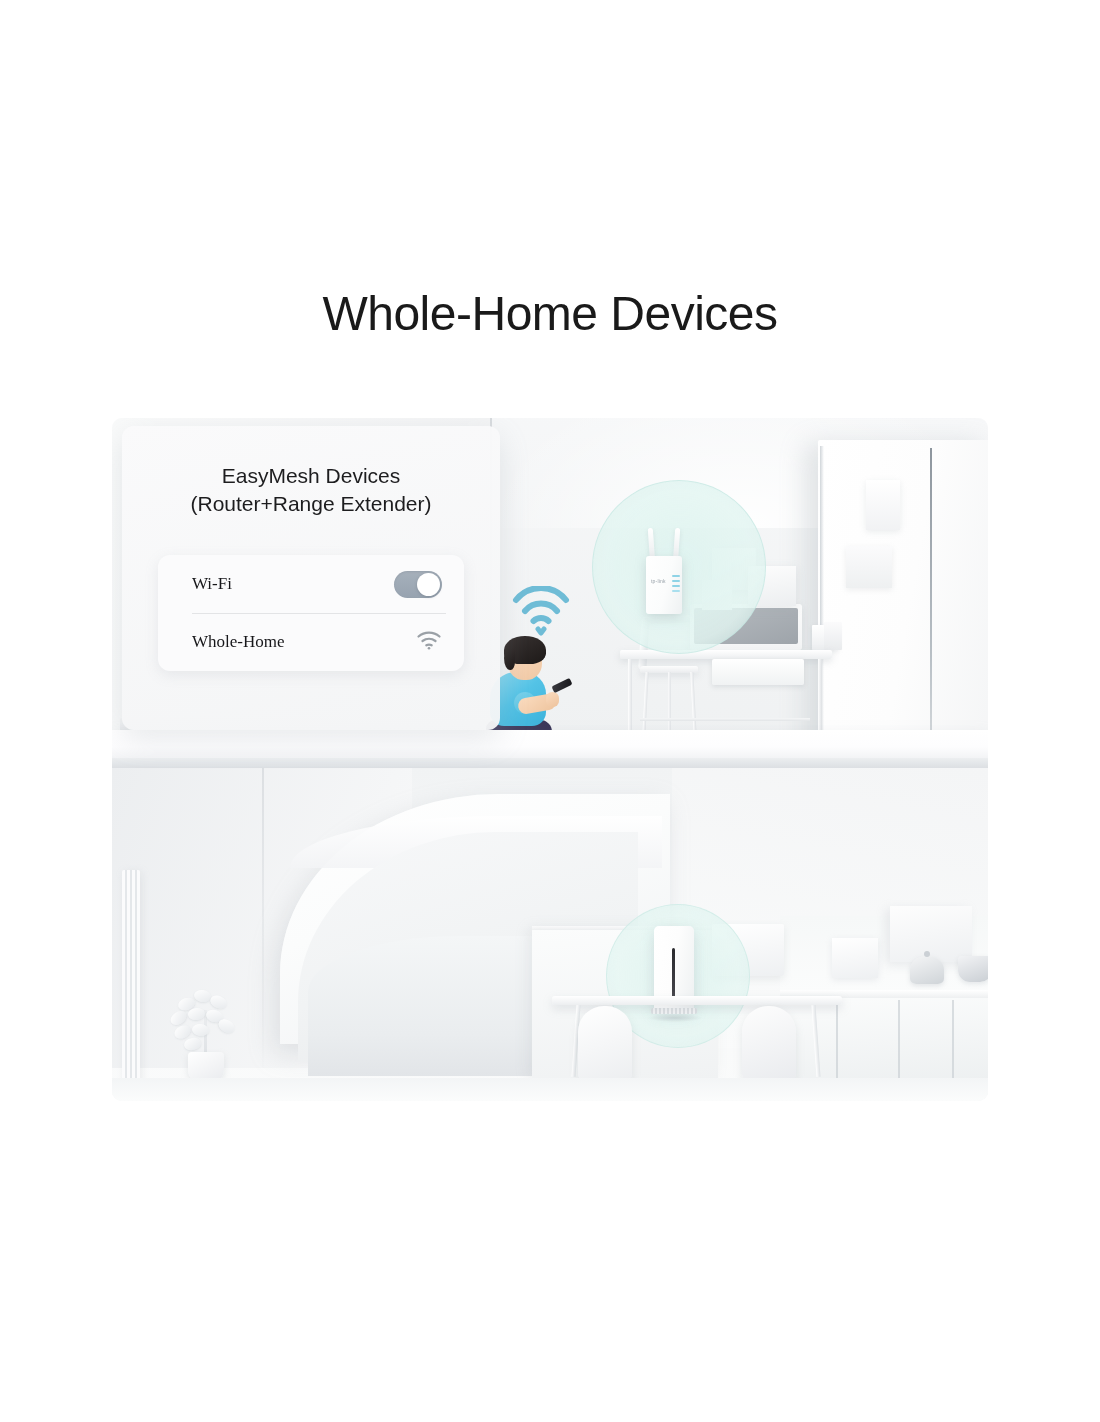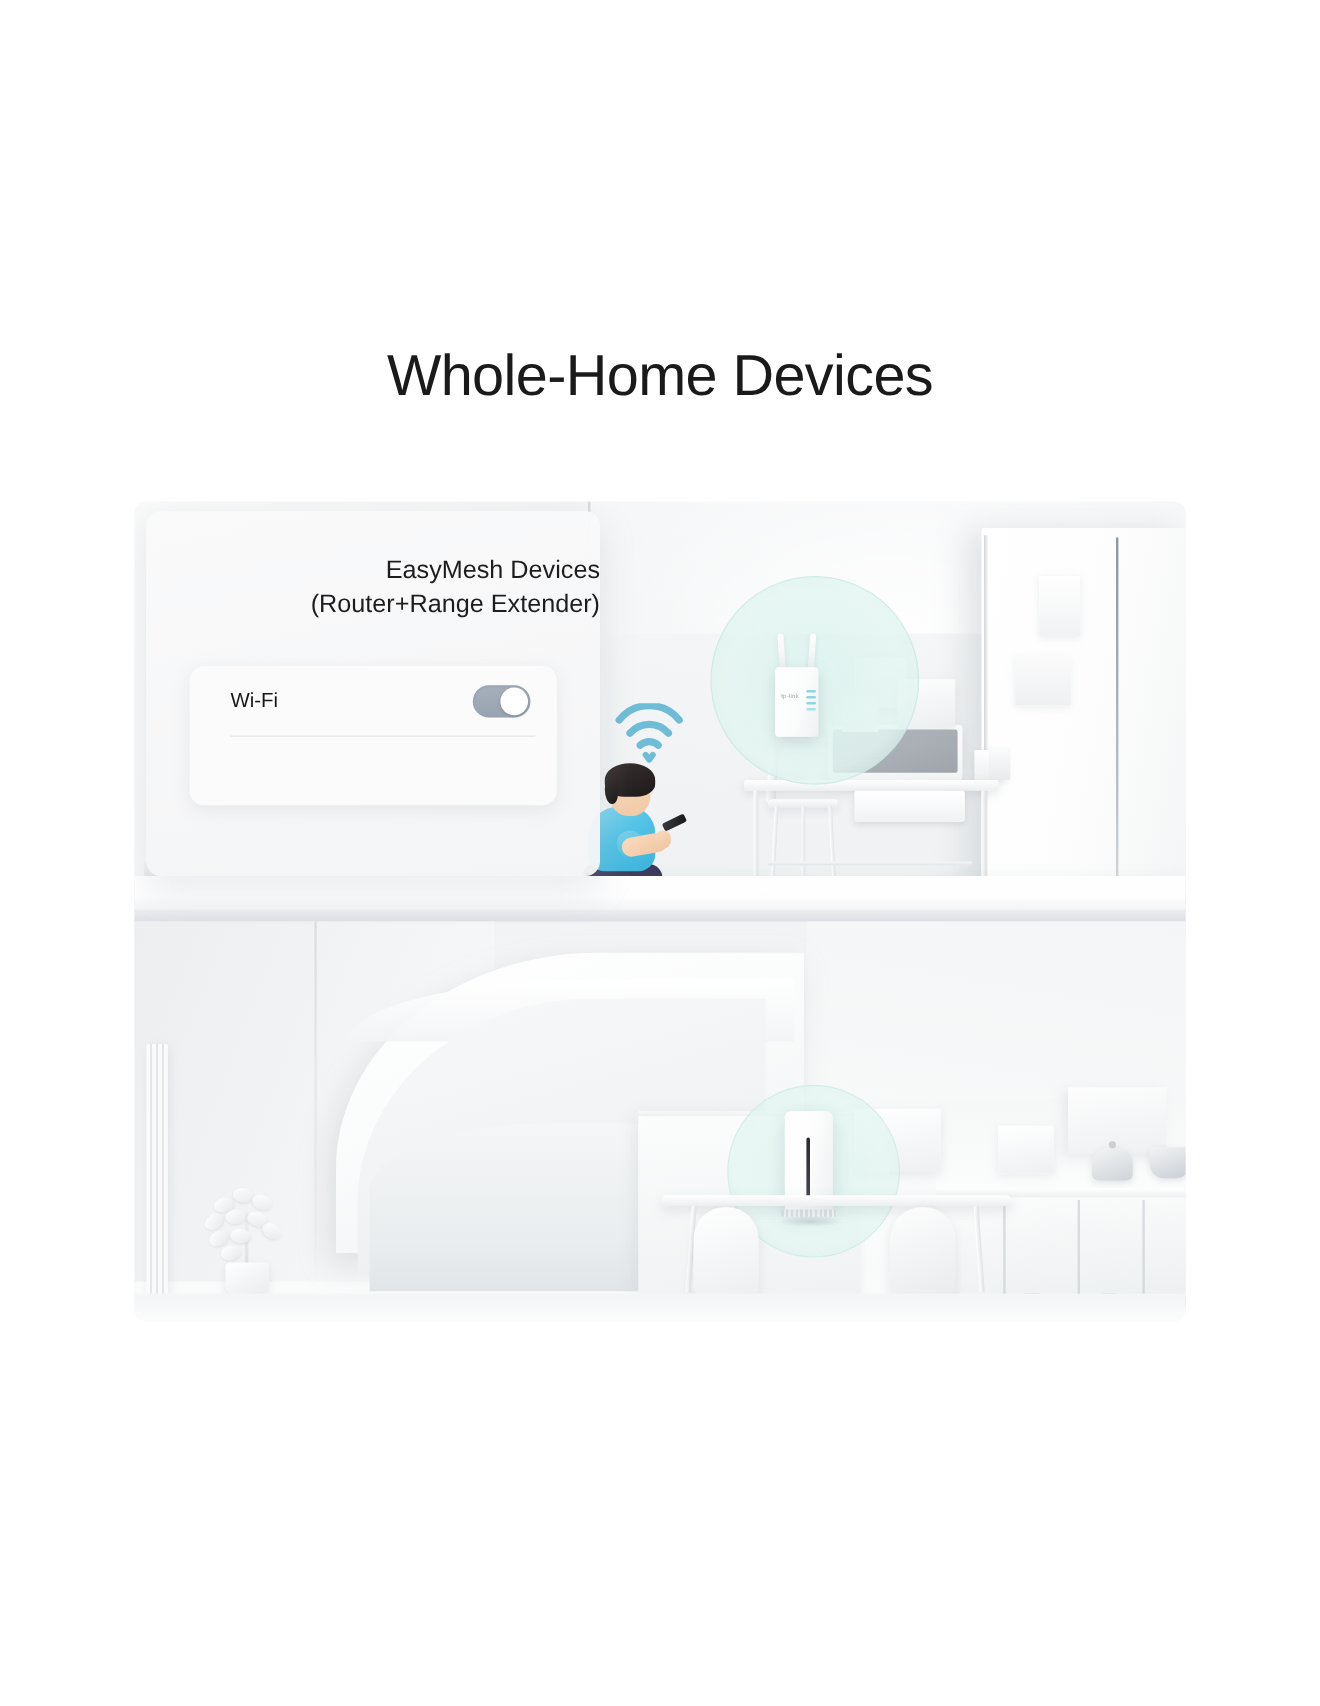--- a/index.html
+++ b/index.html
@@ -560,21 +560,21 @@
     left: 10px; top: 8px;
     width: 378px; height: 304px;
     background: linear-gradient(170deg, rgba(250,250,251,.97), rgba(244,245,246,.96));
     border-radius: 12px;
     box-shadow: 0 10px 30px rgba(140,148,158,.20);
   }
   .card-title {
     position: absolute;
     left: 0; top: 36px;
     width: 378px;
-    text-align: right;
+    text-align: center;
     font-size: 21px;
     line-height: 28px;
     color: #1d1d1f;
     font-family: "Liberation Sans", sans-serif;
     white-space: pre-line;
   }
   .settings-list {
     position: absolute;
     left: 36px; top: 129px;
     width: 306px; height: 116px;
@@ -593,21 +593,21 @@
   .settings-row.row2 { top: 58px; }
   .settings-divider {
     position: absolute; left: 34px; top: 58px;
     width: 254px; height: 1px;
     background: #e3e4e6;
   }
   .row-label {
     flex: 1;
     font-size: 17px;
     color: #17171a;
-    font-family: Liberation Sans, sans-serif;
+    font-family: Liberation Serif, serif;
   }
   .toggle {
     width: 48px; height: 27px;
     border-radius: 14px;
     background: linear-gradient(180deg,#a6b0bb,#97a3b0);
     position: relative;
     box-shadow: inset 0 1px 2px rgba(110,120,130,.25);
   }
   .toggle-knob {
     position: absolute; right: 2px; top: 2px;
@@ -769,17 +769,30 @@
 
       <div class="settings-row row1">
         <span class="row-label">Wi-Fi</span>
         <span class="toggle">
           <span class="toggle-knob"></span>
         </span>
       </div>
 
       <div class="settings-divider"></div>
 
+      <div class="settings-row row2">
+        <span class="row-label">Whole-Home</span>
+        <span class="wifi-icon-gray">
+          <svg width="26" height="20" viewBox="0 0 26 20">
+            <g fill="none" stroke="#9aa0a6" stroke-linecap="round">
+              <path d="M2.5 6.5 A16 16 0 0 1 23.5 6.5" stroke-width="2.2"></path>
+              <path d="M6.5 11 A11 11 0 0 1 19.5 11" stroke-width="2.2"></path>
+              <path d="M10.3 15.3 A5.8 5.8 0 0 1 15.7 15.3" stroke-width="2.2"></path>
+              <circle cx="13" cy="18.2" r="1.3" fill="#9aa0a6" stroke="none"></circle>
+            </g>
+          </svg>
+        </span>
+      </div>
 
     </div>
   </div>
 
 </div>
 
 </body></html>

